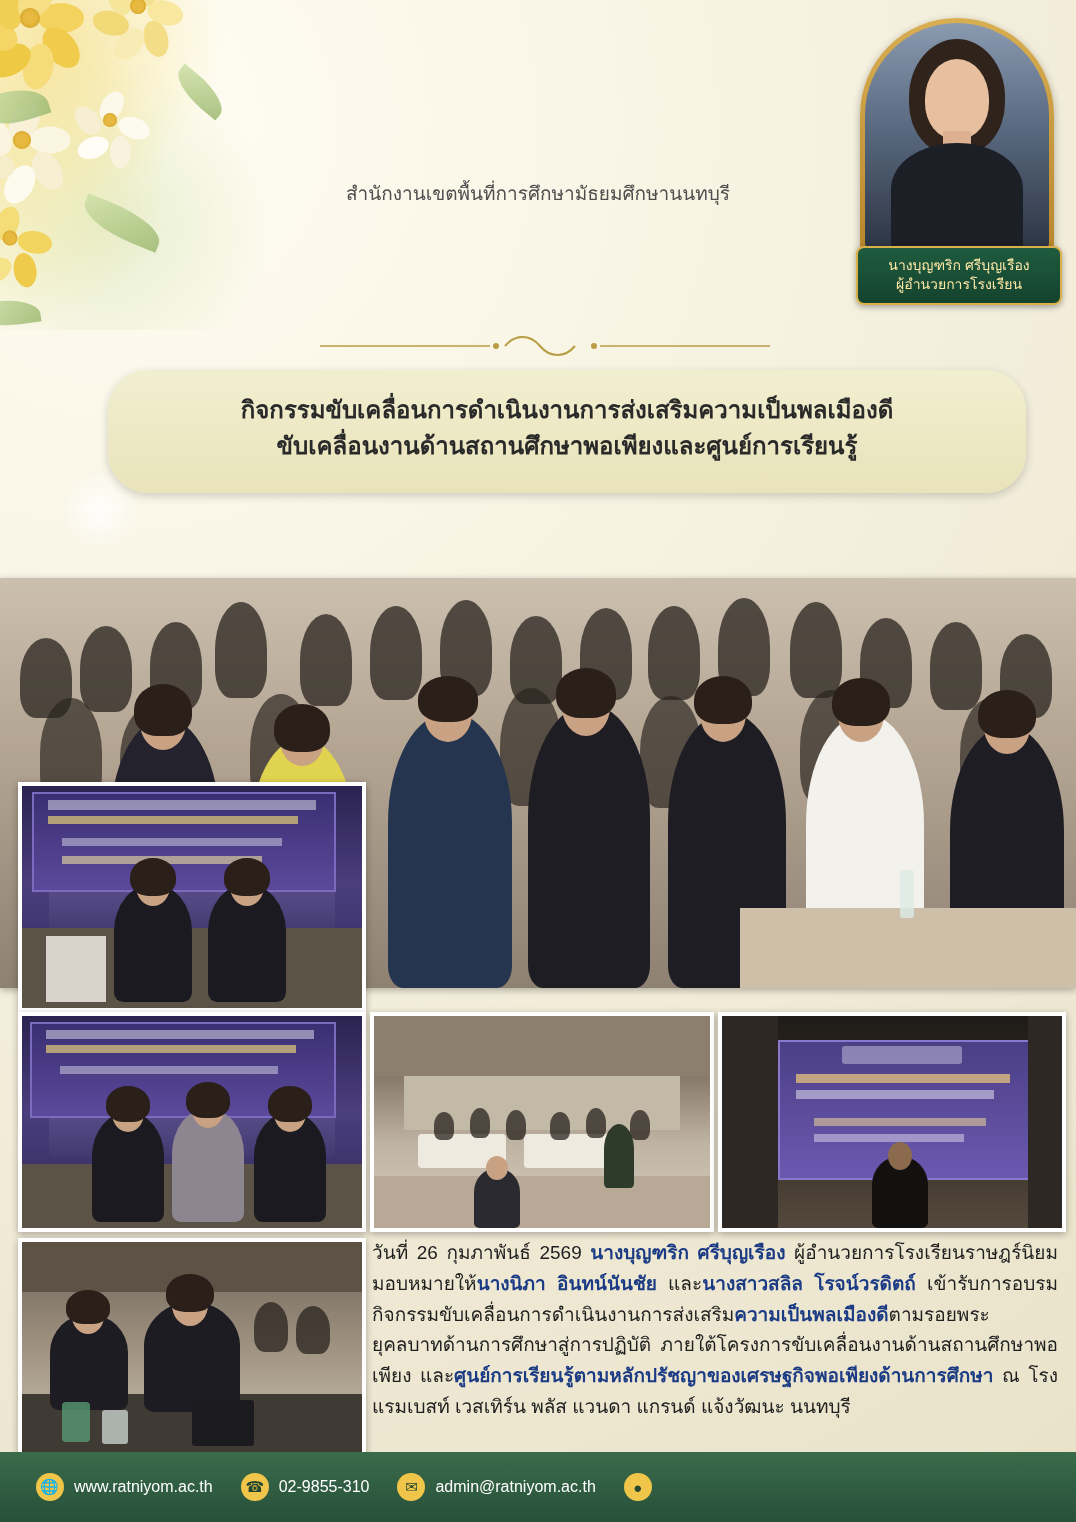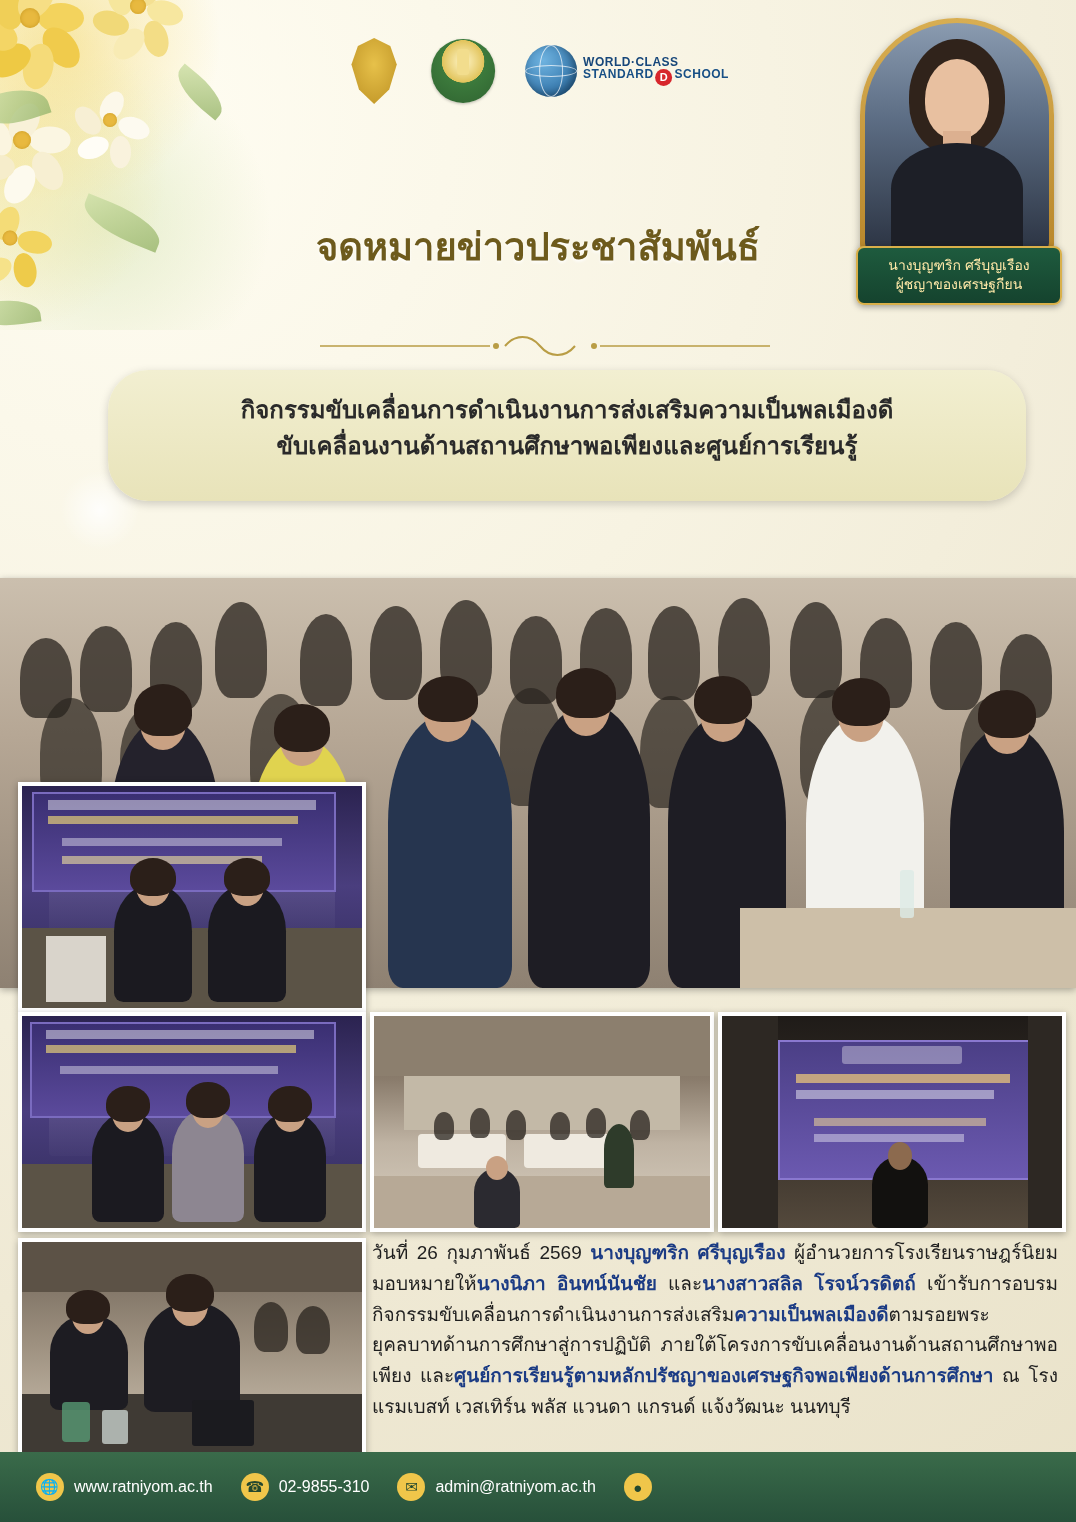--- a/index.html
+++ b/index.html
@@ -258,21 +258,21 @@
     line-height: 1.35;
     box-shadow: 0 2px 6px rgba(0,0,0,.35);
   }
 
   
   .topic {
     position: absolute;
     left: 108px;
     top: 370px;
     width: 866px;
-    padding: 22px 26px 36px;
+    padding: 22px 26px 28px;
     background: linear-gradient(180deg, #f2efd1 0%, #e8e3b9 100%);
     border-radius: 40px;
     box-shadow: 0 3px 10px rgba(0,0,0,.18);
     text-align: center;
     color: #2a2a2a;
     font-size: 24px;
     line-height: 1.52;
     font-weight: bold;
   }
 
@@ -453,35 +453,22 @@
     <div class="leaf" style="left:110px; top:238px; width:84px; height:30px; transform: rotate(22deg);"></div>
     <div class="leaf" style="left:4px; top:330px; width:66px; height:26px; transform: rotate(-8deg);"></div>
     <div class="leaf" style="left:200px; top:110px; width:60px; height:24px; transform: rotate(40deg);"></div>
   </div>
 
   <div class="sparkle" style="left:880px; top:440px; width:60px; height:60px;"></div>
   <div class="sparkle" style="left:60px; top:470px; width:80px; height:80px;"></div>
 
   <div class="header">
 
-    <div class="logos">
-      <div class="logo-garuda"></div>
-      <div class="logo-school"></div>
-      <div class="logo-wcs">
-        <div class="globe"></div>
-        <div class="wcs-text">
-          <div>WORLD·CLASS</div>
-          <div class="l2">
-            <span>STANDARD</span><span class="wcs-d">D</span><span>SCHOOL</span>
-          </div>
-        </div>
-      </div>
-    </div>
-
-    <div class="newsletter-title">จดหมายข่าวประชาสัมพันธ์</div>
+
+    <div class="school-sub">สำนักงานเขตพื้นที่การศึกษามัธยมศึกษานนทบุรี</div>
 
     <div class="divider">
       <svg width="470" height="26" viewBox="0 0 470 26">
         <path d="M10 16 H180" stroke="#b99d45" stroke-width="1.6" fill="none"></path>
         <path d="M290 16 H460" stroke="#b99d45" stroke-width="1.6" fill="none"></path>
         <path d="M195 16 c10 -12 25 -12 35 0 c10 12 25 12 35 0" stroke="#b99d45" stroke-width="2" fill="none"></path>
         <circle cx="186" cy="16" r="3" fill="#b99d45"></circle>
         <circle cx="284" cy="16" r="3" fill="#b99d45"></circle>
       </svg>
     </div>
@@ -491,21 +478,21 @@
     <div class="director-photo">
       <div class="director-inner">
         <div class="d-hair"></div>
         <div class="d-face"></div>
         <div class="d-neck"></div>
         <div class="d-body"></div>
       </div>
     </div>
     <div class="director-name">
       <div>นางบุญฑริก ศรีบุญเรือง</div>
-      <div>ผู้ชญาของเศรษฐกียน</div>
+      <div>ผู้อำนวยการโรงเรียน</div>
     </div>
   </div>
 
   <div class="topic">
     <div>กิจกรรมขับเคลื่อนการดำเนินงานการส่งเสริมความเป็นพลเมืองดี</div>
     <div>ขับเคลื่อนงานด้านสถานศึกษาพอเพียงและศูนย์การเรียนรู้</div>
   </div>
 
   <div class="photo ph-main">
     <div class="ph-main-bg"></div>

